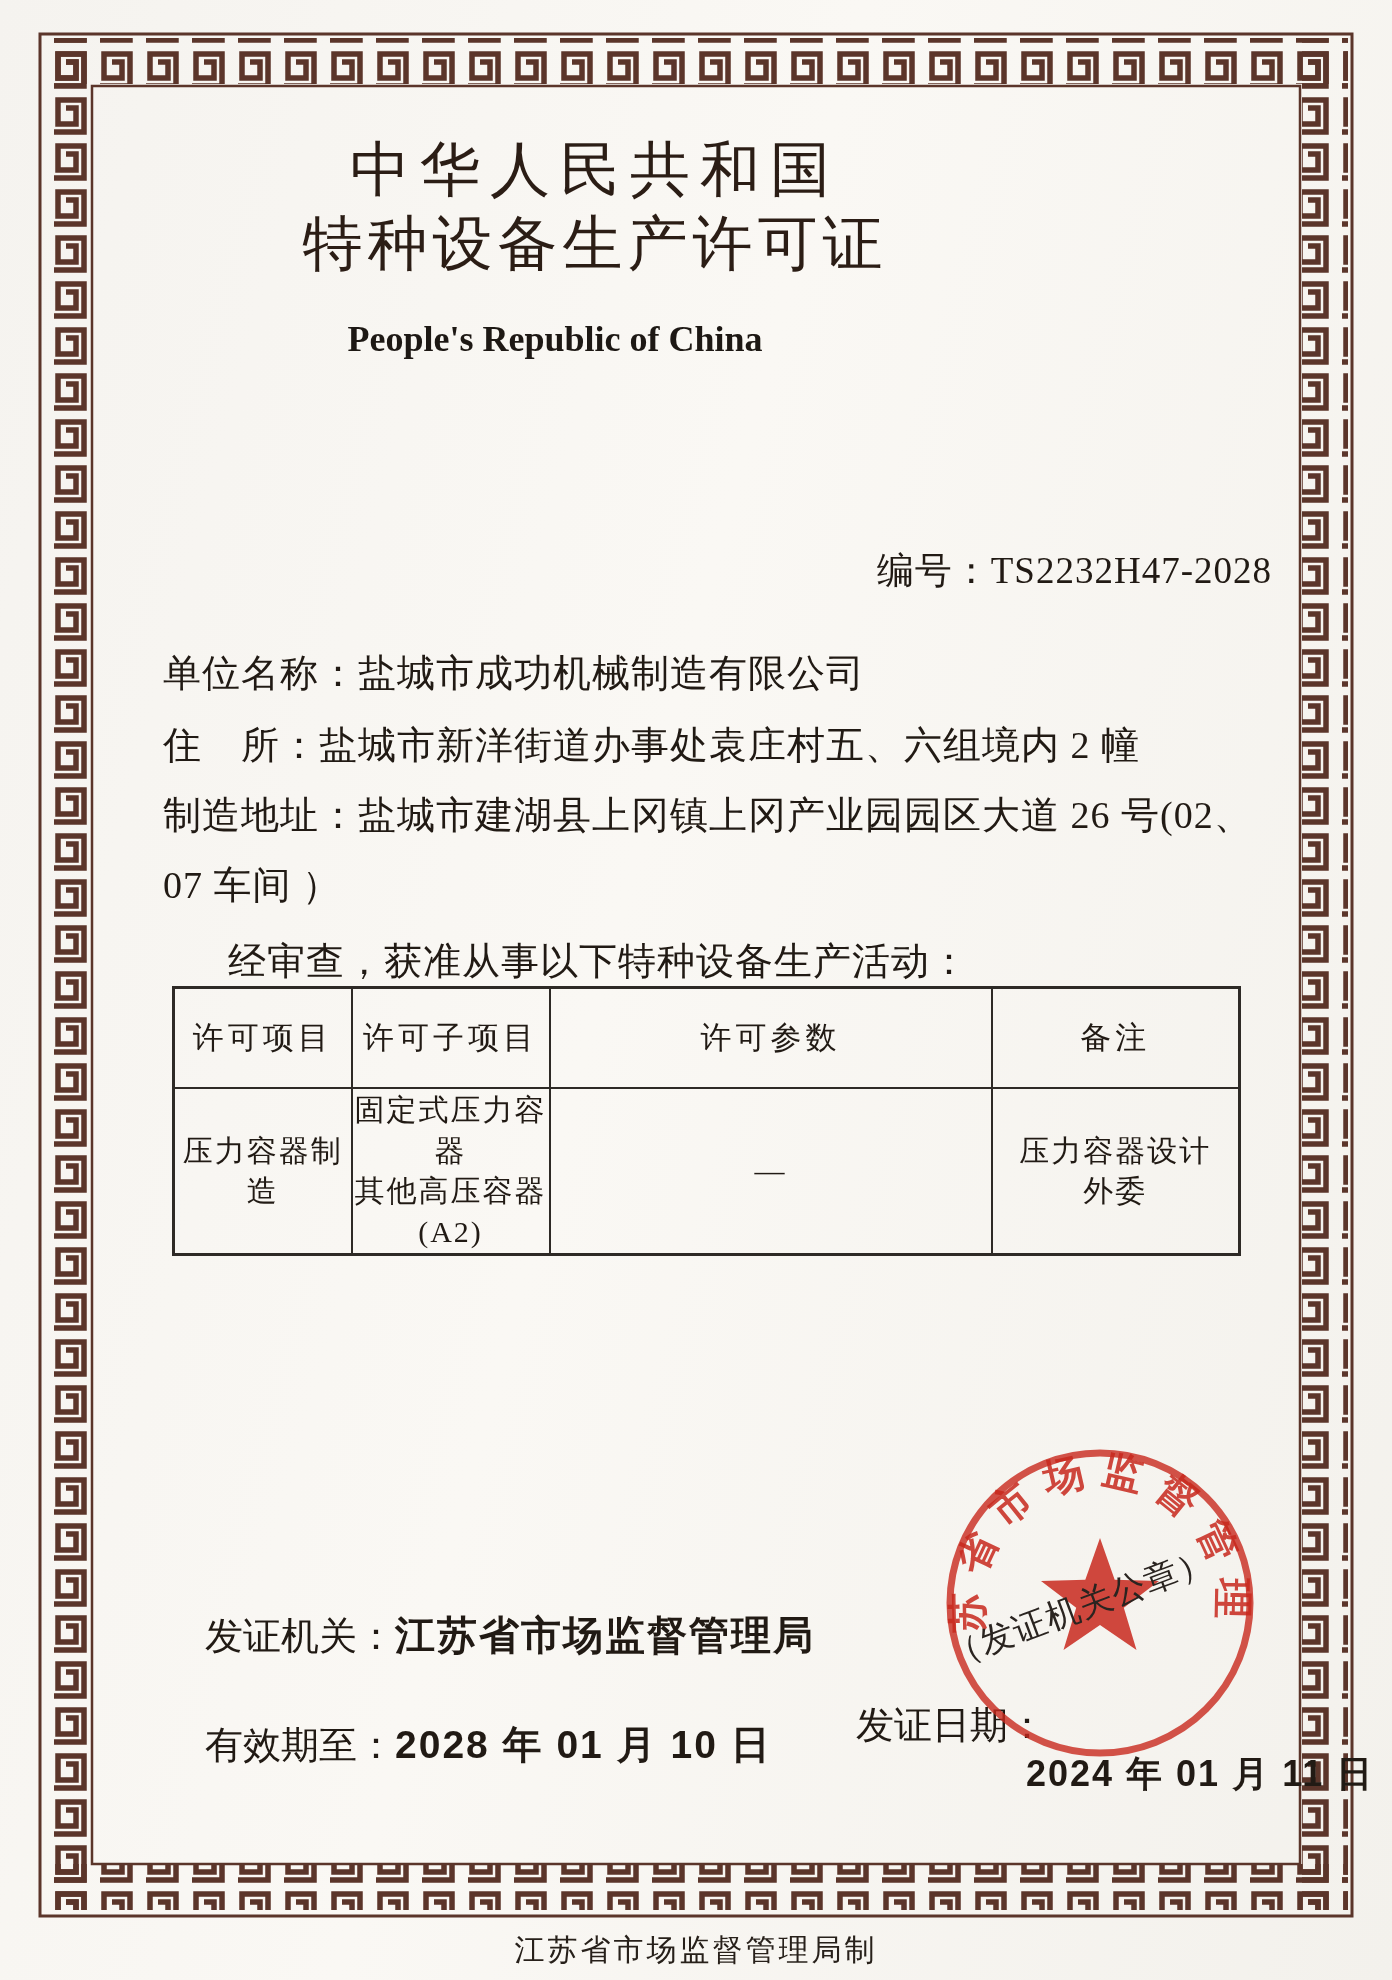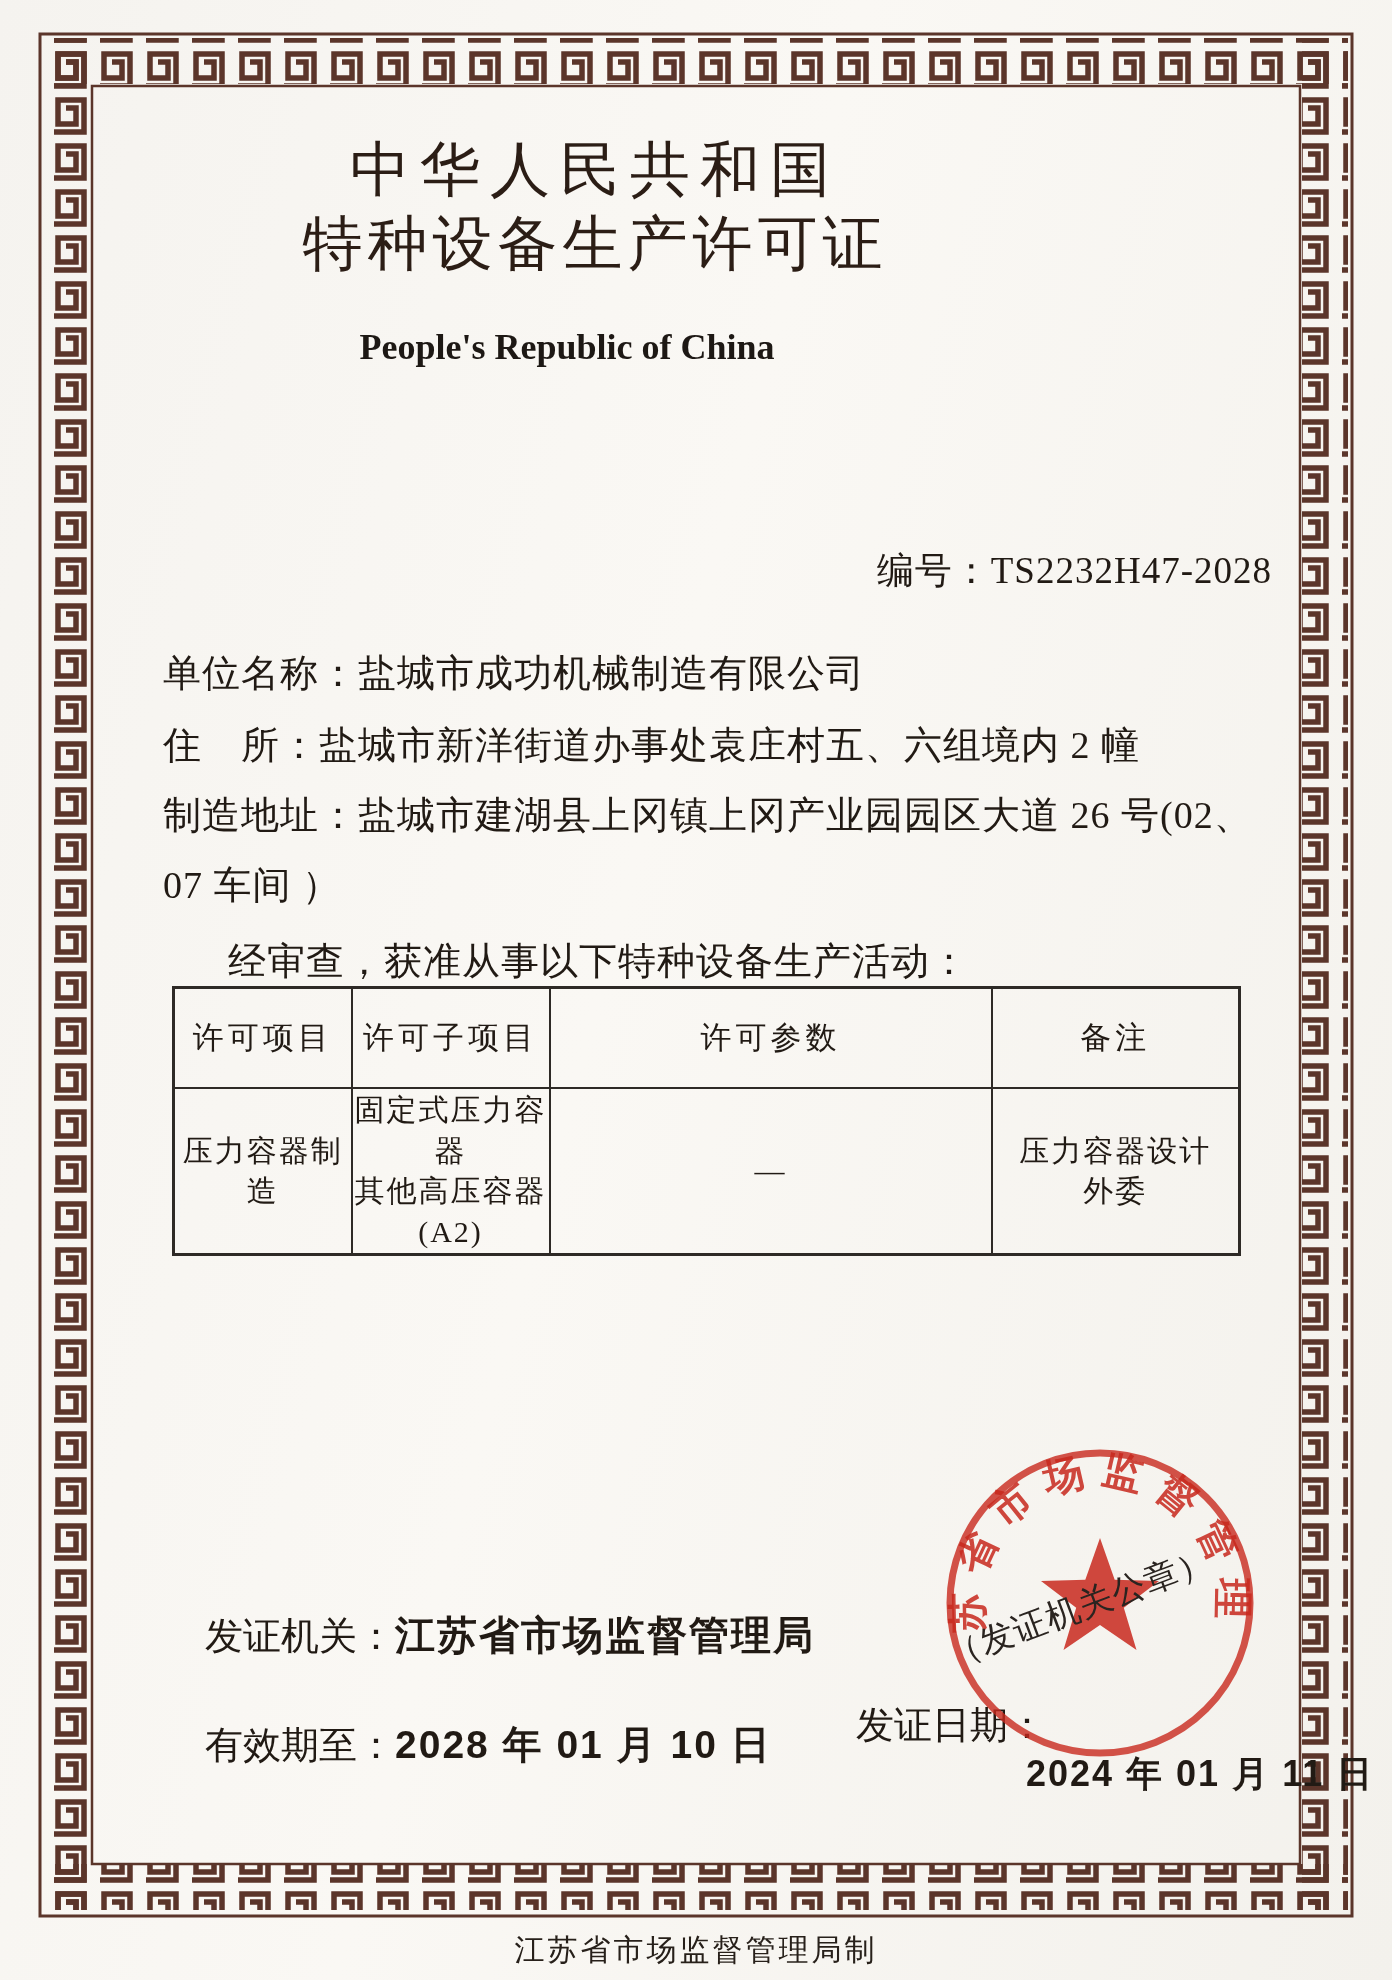--- a/index.html
+++ b/index.html
@@ -12,21 +12,21 @@
     color:#211a14;
     overflow:hidden;
   }
   .abs{position:absolute;}
   .frame{left:0;top:0;}
   .title-cn{left:0;width:1190px;text-align:center;font-weight:normal;color:#2b1d15;}
   .title-cn-1{top:130px;font-size:60px;letter-spacing:10px;}
   .title-cn-2{top:204px;font-size:60px;letter-spacing:5px;}
   .title-en{left:0;width:1110px;text-align:center;font-weight:bold;font-size:36px;color:#1d1814;}
   .title-en-1{top:276px;}
-  .title-en-2{top:326px;margin-left:12px;}
+  .title-en-2{top:318px;}
   .license-no{top:546px;right:120px;font-size:37px;letter-spacing:1px;}
   .field{left:163px;font-size:38px;letter-spacing:1px;white-space:nowrap;}
   .f1{top:648px;}
   .f2{top:720px;}
   .f3{top:790px;}
   .f4{top:860px;}
   .intro{top:936px;left:228px;font-size:38px;letter-spacing:1px;}
   table.license{
     position:absolute;top:986px;left:172px;
     width:1066px;border-collapse:collapse;table-layout:fixed;

